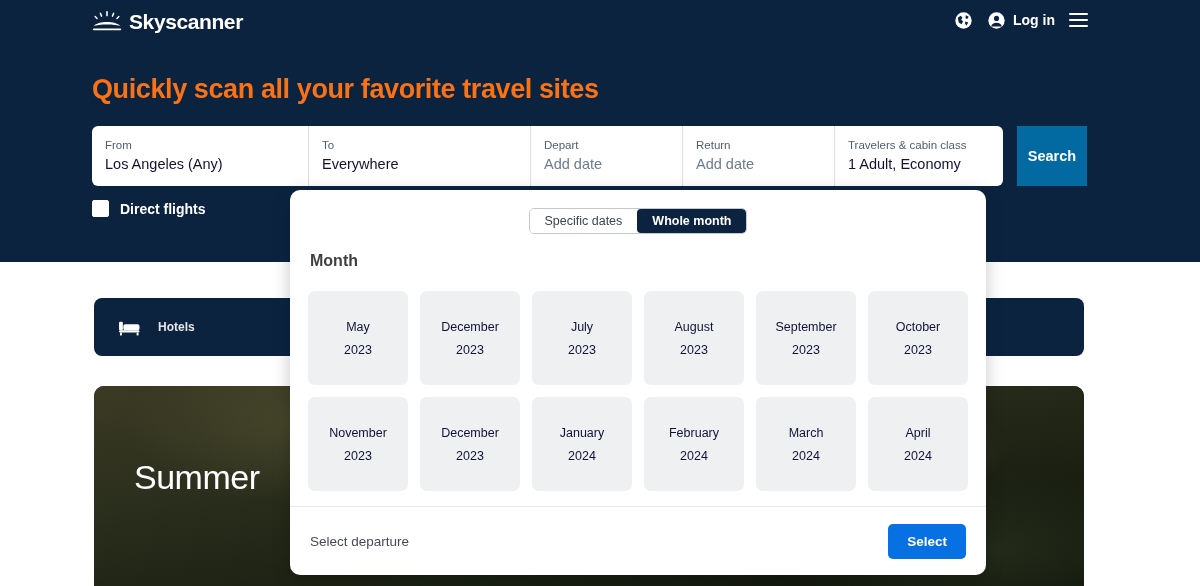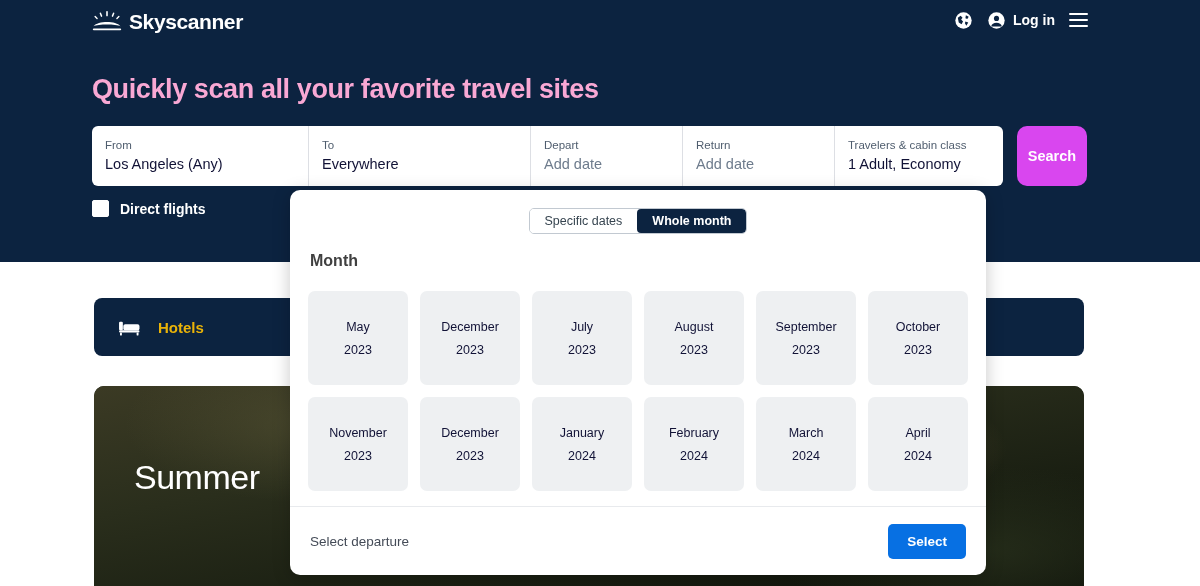--- a/index.html
+++ b/index.html
@@ -35,21 +35,21 @@
     display: flex; align-items: center; gap: 14px; height: 24px;
   }
   .icon-btn { display: flex; align-items: center; justify-content: center; cursor: pointer; }
   .login-wrap { display: flex; align-items: center; gap: 7px; cursor: pointer; }
   .login-label { color: #ffffff; font-size: 14px; font-weight: bold; }
   .burger { display: flex; flex-direction: column; gap: 4px; width: 19px; cursor: pointer; }
   .burger i { display: block; height: 2px; background: #ffffff; border-radius: 1px; }
 
   .headline {
     position: absolute; left: 92px; top: 74px;
-    color: #f9a8d4; font-size: 27px; font-weight: bold;
+    color: #f97316; font-size: 27px; font-weight: bold;
     letter-spacing: -0.4px;
   }
 
   
   .searchbar {
     position: absolute; left: 92px; top: 126px;
     display: flex; align-items: stretch; height: 60px;
   }
   .field {
     background: #ffffff; height: 60px;
@@ -59,21 +59,21 @@
   .field.f-from { width: 217px; border-radius: 6px 0 0 6px; }
   .field.f-to { width: 222px; }
   .field.f-depart { width: 152px; }
   .field.f-return { width: 152px; }
   .field.f-travelers { width: 168px; border-right: none; border-radius: 0 6px 6px 0; }
   .field-label { font-size: 11.5px; color: #4f5d6e; line-height: 15px; }
   .field-value { font-size: 14.5px; color: #111236; line-height: 20px; margin-top: 1px; }
   .field-value.muted { color: #6d7b8c; }
   .search-btn {
     margin-left: 14px; width: 70px; height: 60px;
-    background: #d946ef; border: none; border-radius: 10px;
+    background: #0369a1; border: none; border-radius: 0;
     color: #ffffff; font-size: 14.5px; font-weight: bold; cursor: pointer;
     font-family: "Liberation Sans", sans-serif;
   }
 
   
   .direct {
     position: absolute; left: 92px; top: 200px;
     display: flex; align-items: center; gap: 11px; cursor: pointer;
   }
   .cb {
@@ -87,21 +87,21 @@
     position: absolute; top: 262px; left: 0;
     width: 1200px; height: 324px; background: #ffffff;
   }
   .hotels-card {
     position: absolute; left: 94px; top: 36px;
     width: 990px; height: 58px;
     background: #0c2340; border-radius: 8px;
     display: flex; align-items: center; padding-left: 24px; gap: 17px;
     cursor: pointer;
   }
-  .hotels-label { color: #eab308; font-size: 15px; font-weight: bold; }
+  .hotels-label { color: #e5e5e5; font-size: 12px; font-weight: bold; }
 
   .promo {
     position: absolute; left: 94px; top: 124px;
     width: 990px; height: 210px; border-radius: 10px; overflow: hidden;
     background: #1d2317;
   }
   .promo-bg {
     position: absolute; inset: 0;
     background:
       radial-gradient(ellipse 200px 90px at 78% 30%, rgba(140,122,78,0.55), transparent 70%),

